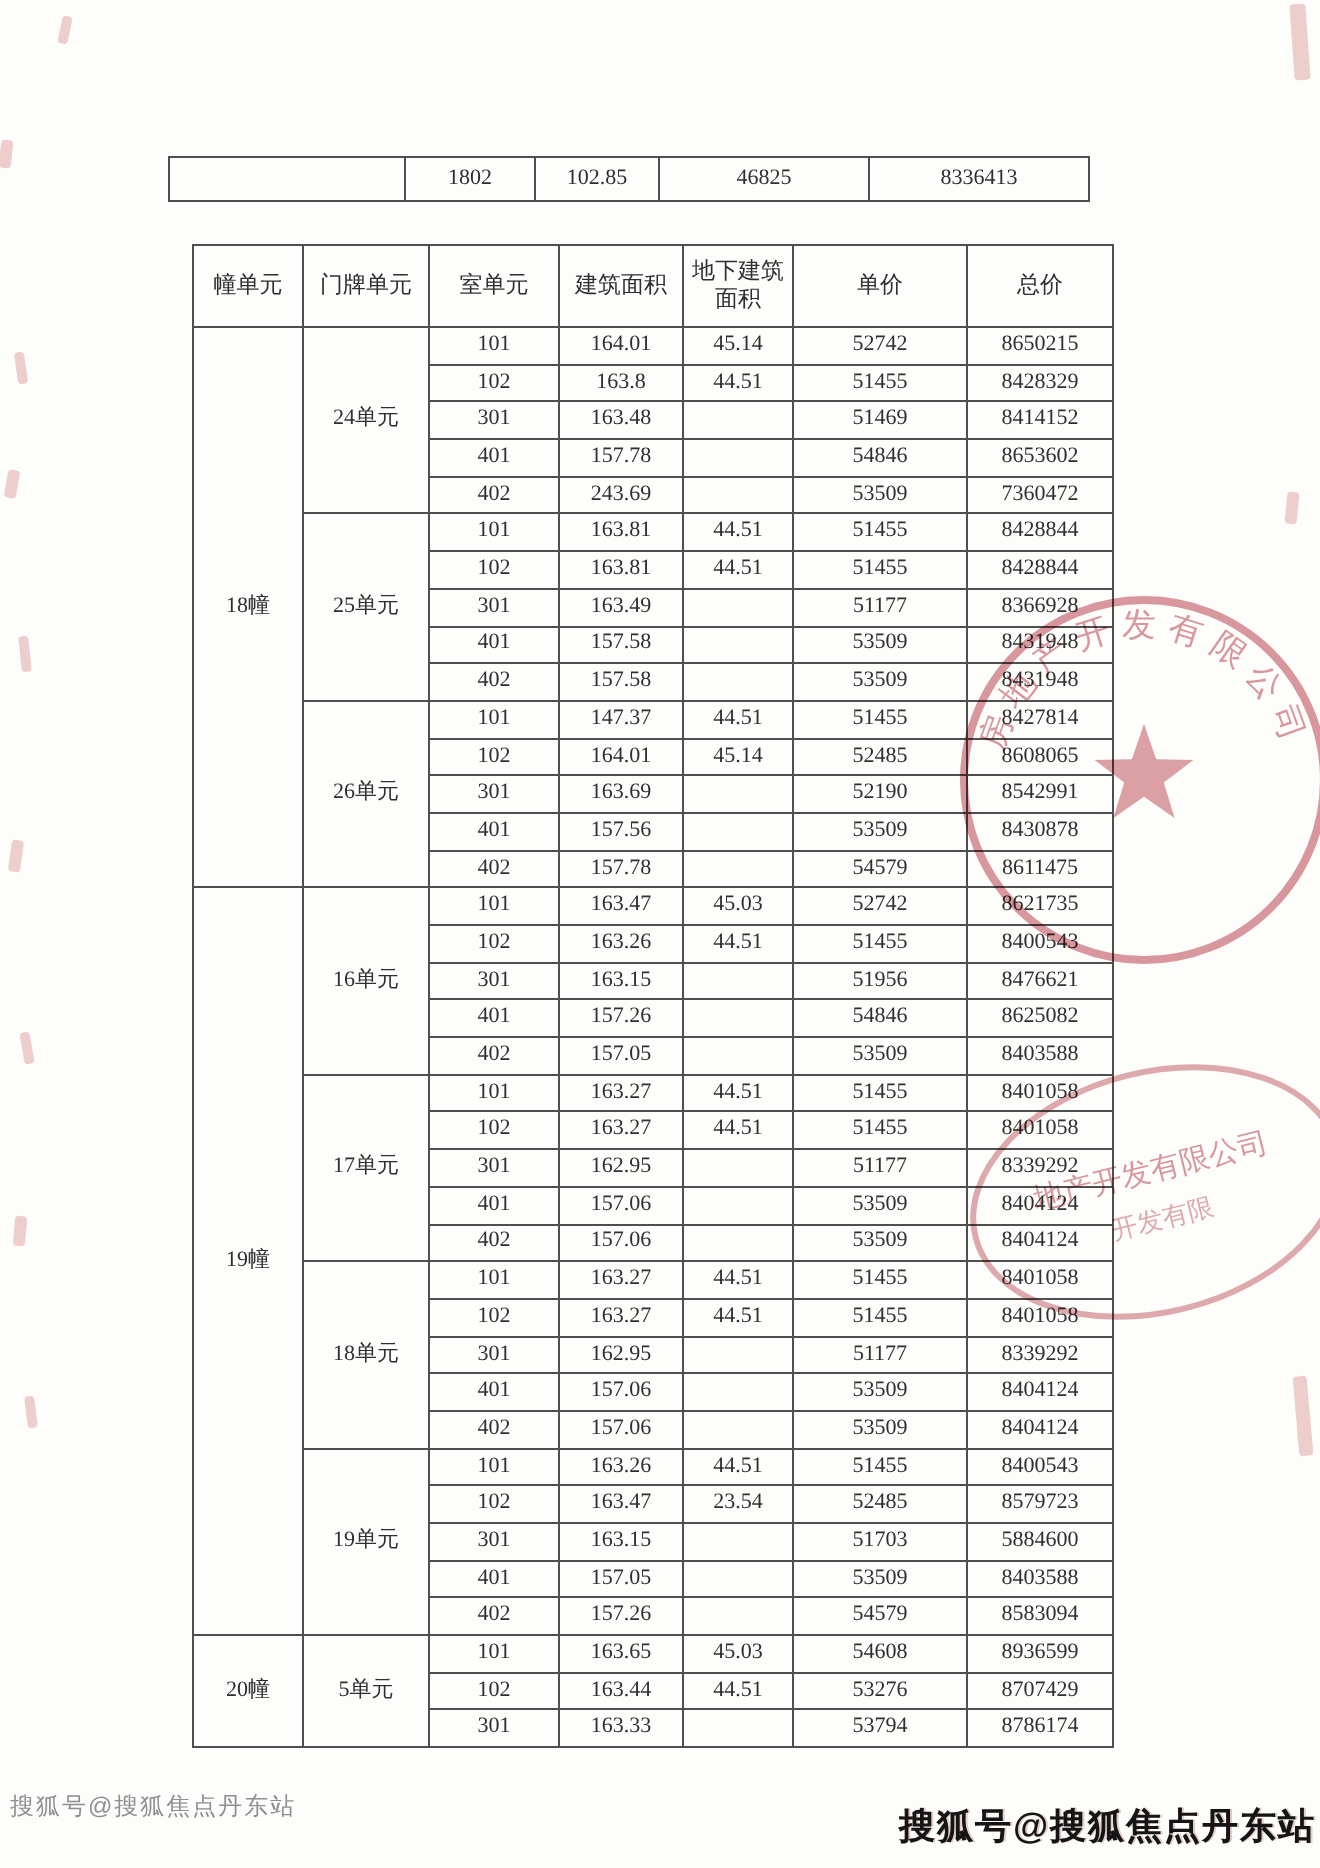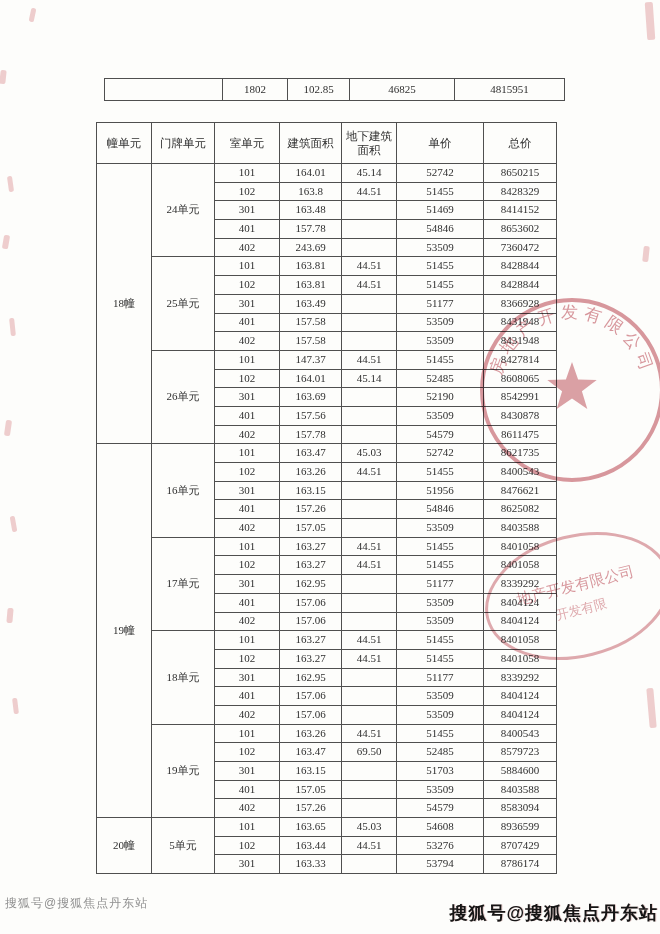--- a/index.html
+++ b/index.html
@@ -9,21 +9,21 @@
     font-family:"Liberation Serif", serif; color:#2f2f2f;
   }
 
   
   table { border-collapse:collapse; table-layout:fixed; }
   td, th {
     border:1px solid #4f4f4f; text-align:center; vertical-align:middle;
     padding:0; font-size:11px; font-weight:normal; color:#2f2f2f;
     overflow:hidden; line-height:1.25;
   }
-  .top-table { position:absolute; left:104px; top:78px; width:460px;padding-left:20px; }
+  .top-table { position:absolute; left:84px; top:78px; width:460px;padding-left:20px; }
   .top-table td { height:21px; }
   .main-table { position:absolute; left:96px; top:122px; width:460px; }
   .main-table thead th { height:40px; font-size:11.5px; }
   .main-table tbody td { height:17.7px; }
 
   
   .stamp { position:absolute; pointer-events:none; mix-blend-mode:multiply; }
   .stamp-upper { left:475px; top:293px; }
   .stamp-lower { left:478px; top:508px; }
 
@@ -71,21 +71,21 @@
         <col style="width:62px">
       <col style="width:105px">
         <col style="width:110px">
     </colgroup>
     <tbody>
         <tr>
       <td></td>
       <td>1802</td>
       <td>102.85</td>
       <td>46825</td>
-      <td>4815951</td>
+      <td>8336413</td>
     </tr>
   </tbody>
     </table>
 
   <table class="main-table">
     <colgroup>
       <col style="width:55px">
         <col style="width:63px">
         <col style="width:65px">
       <col style="width:62px">
@@ -327,21 +327,21 @@
           <td rowspan="5">19单元</td>
           <td>101</td>
           <td>163.26</td>
           <td>44.51</td>
           <td>51455</td>
           <td>8400543</td>
         </tr>
         <tr>
           <td>102</td>
           <td>163.47</td>
-          <td>69.50</td>
+          <td>23.54</td>
           <td>52485</td>
           <td>8579723</td>
         </tr>
         <tr>
           <td>301</td>
           <td>163.15</td>
           <td></td>
           <td>51703</td>
           <td>5884600</td>
         </tr>

